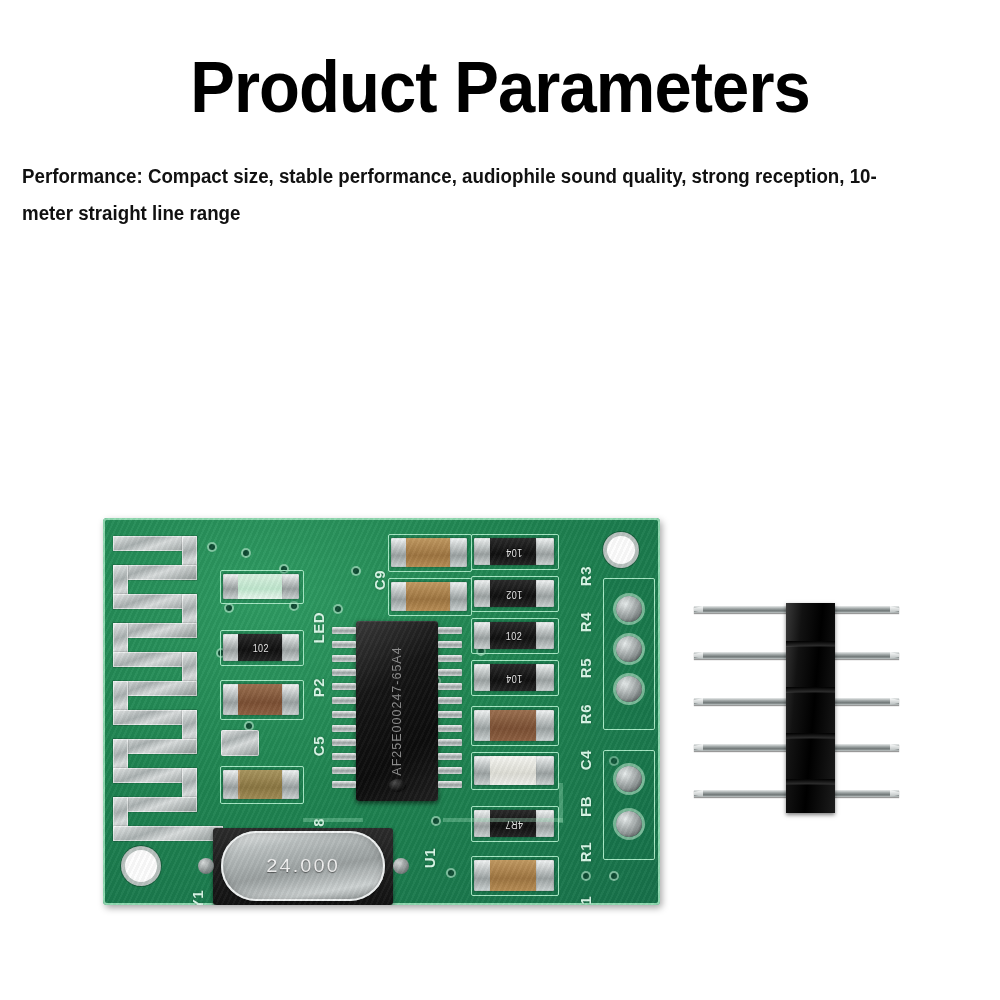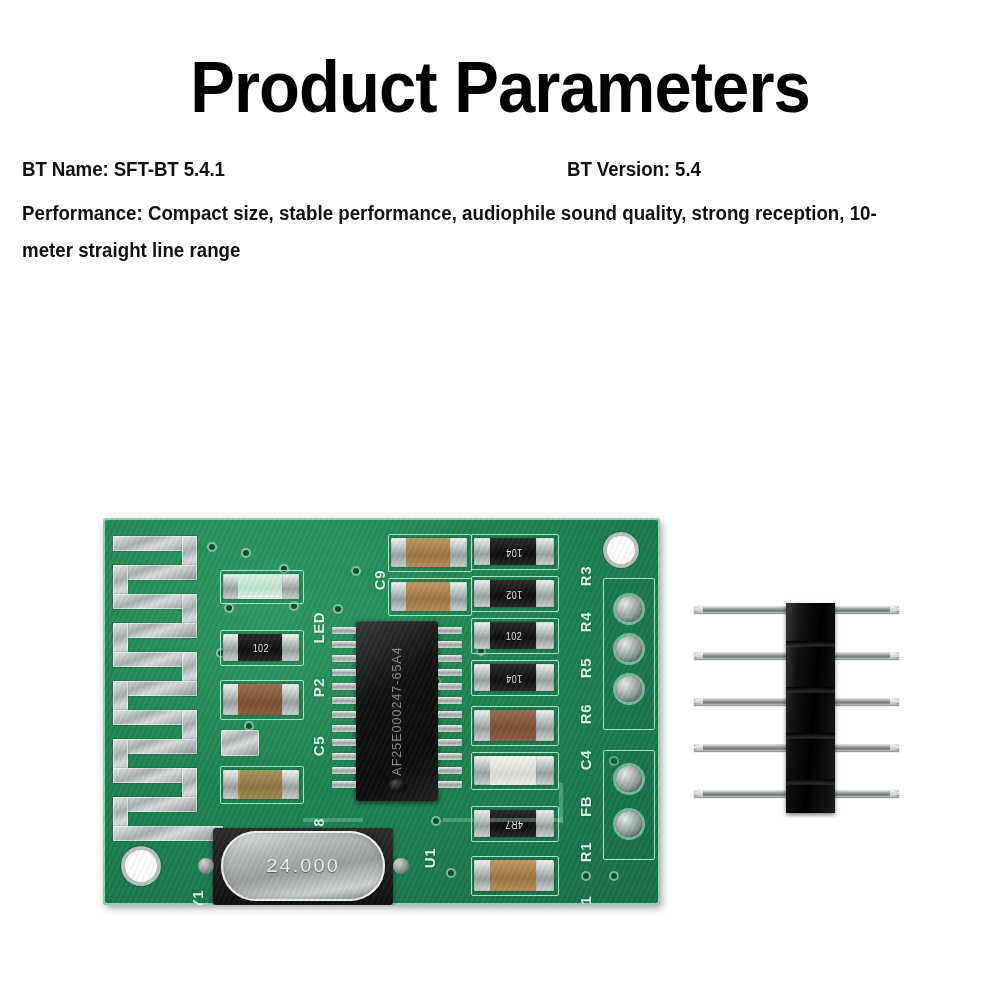--- a/index.html
+++ b/index.html
@@ -230,24 +230,20 @@
 </head>
 <body>
 
 <div class="page">
 
   <div class="title">Product Parameters</div>
 
   <div class="specs">
 
 
-    <div class="spec-row">
-      <div class="spec-txt col-l">BT Name: SFT-BT 5.4.1</div>
-      <div class="spec-txt col-r">BT Version: 5.4</div>
-    </div>
 
 
 
 
 
     <div class="spec-row" style="height:74px;">
       <div class="spec-wrap">Performance: Compact size, stable performance, audiophile sound quality, strong reception, 10-meter straight line range</div>
     </div>
 
   </div>

